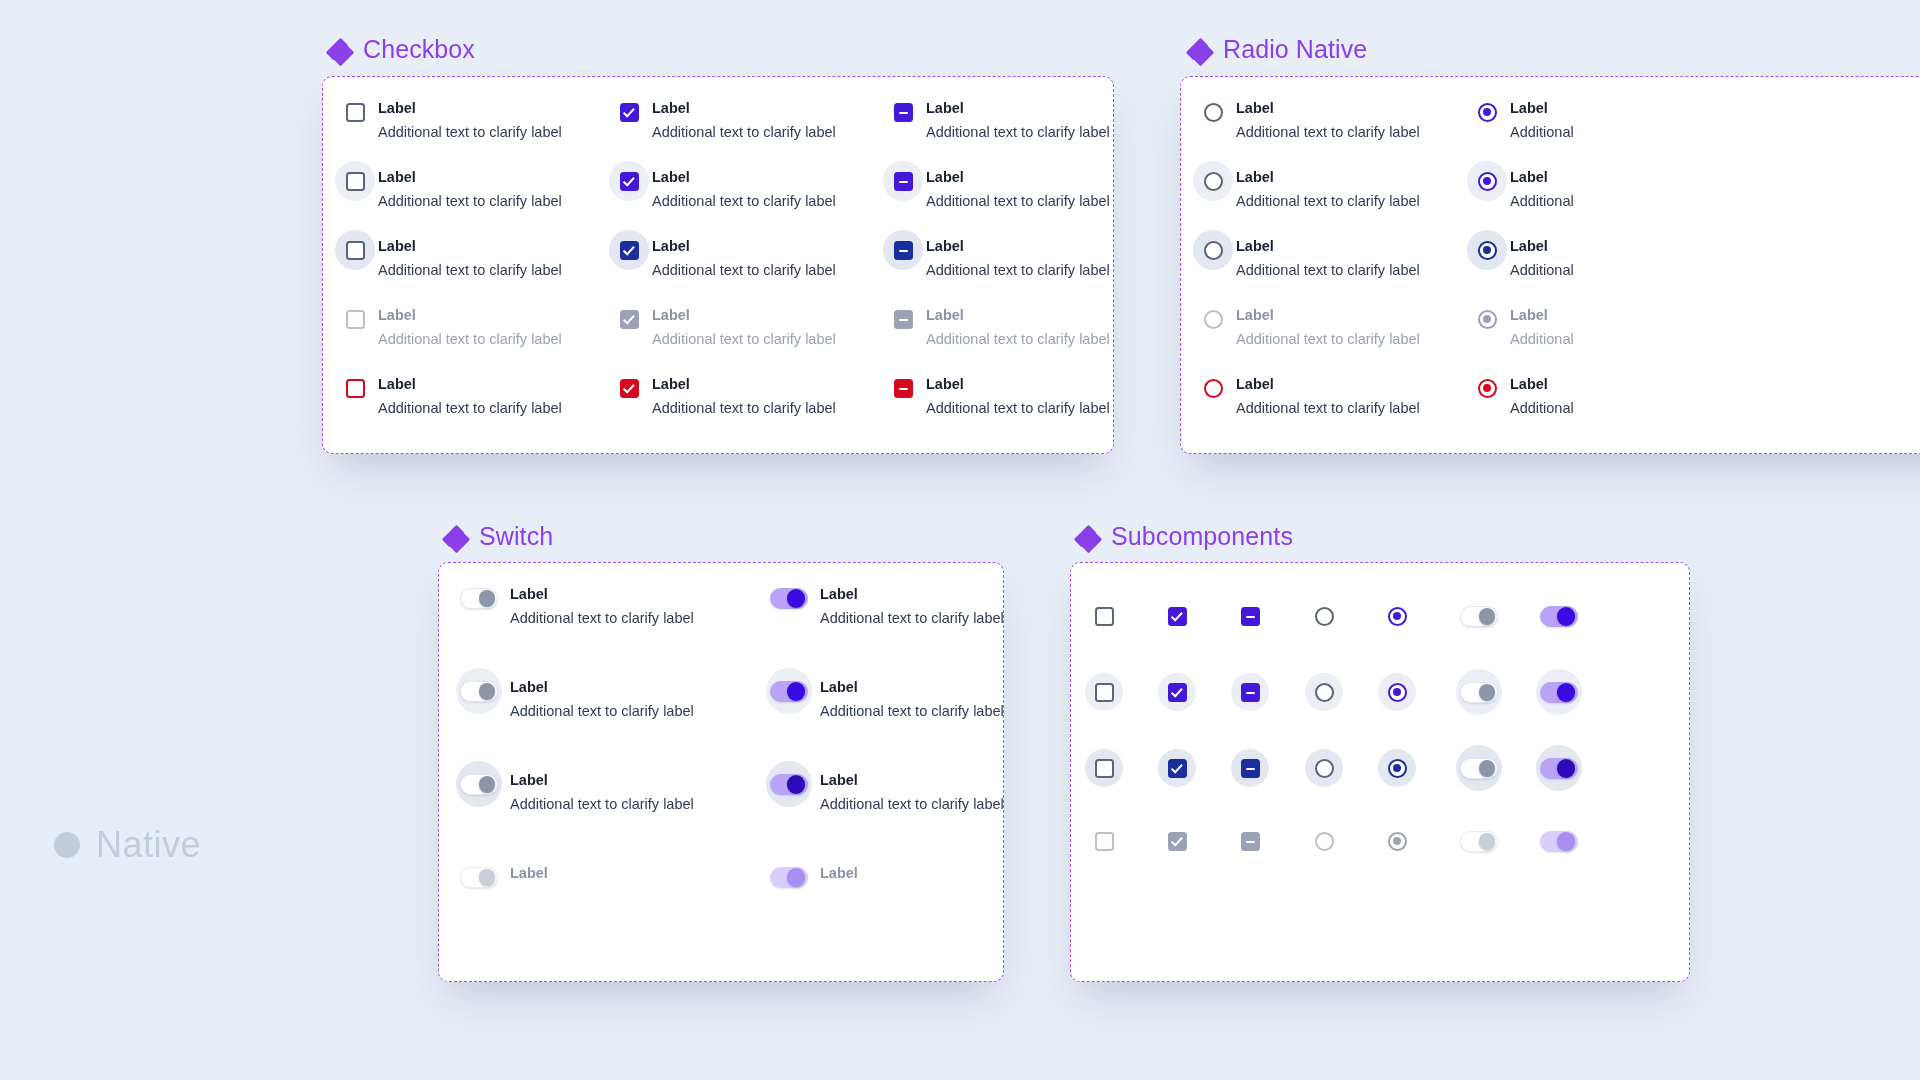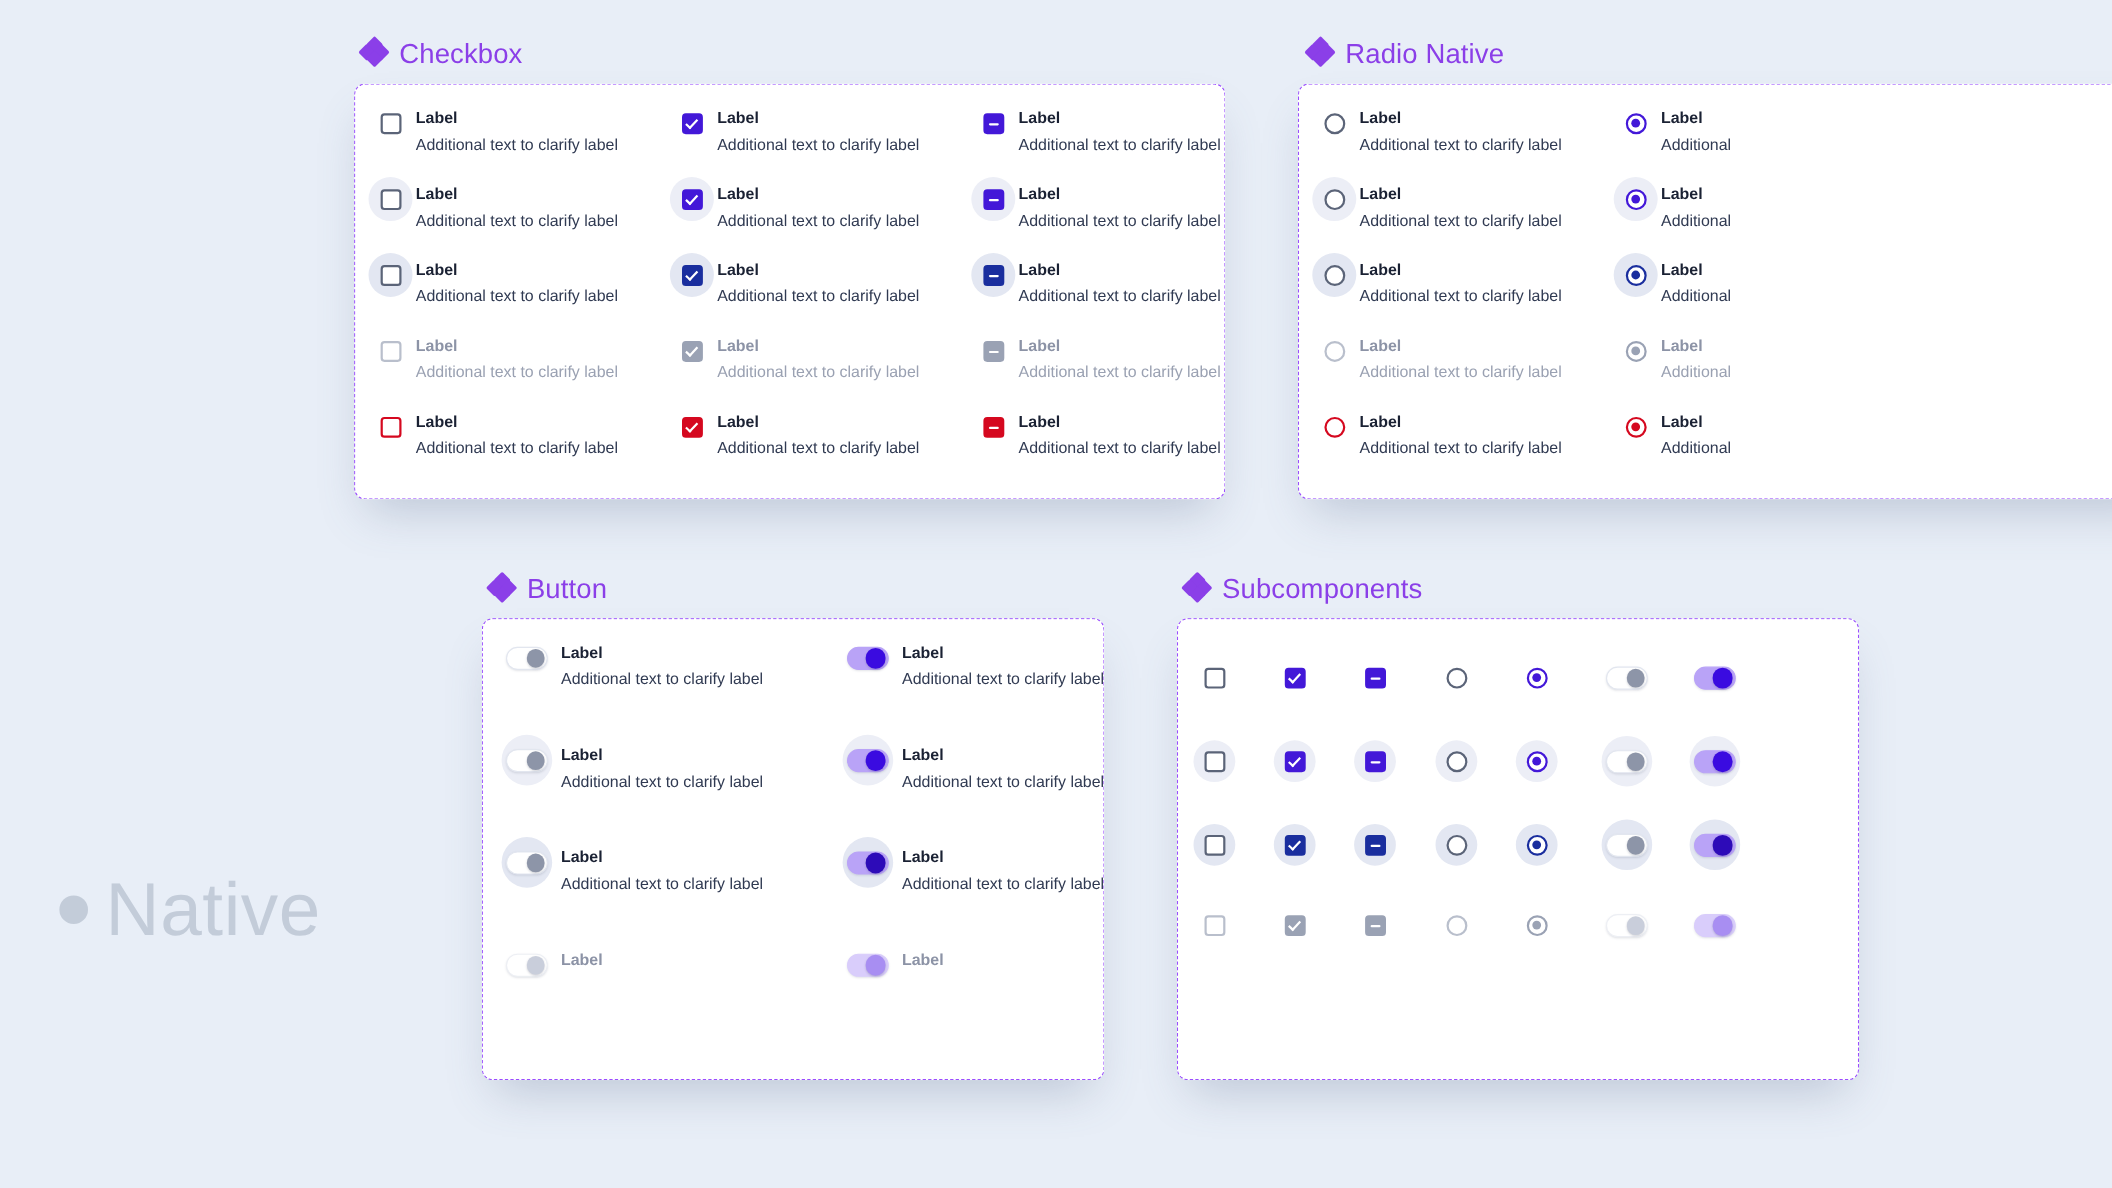--- a/index.html
+++ b/index.html
@@ -8,21 +8,21 @@
     font-family: "Liberation Sans", sans-serif;
     background: #e8eef7;
     position: relative;
   }
   .canvas { position: absolute; inset: 0; }
 
   
   .sec-title {
     position: absolute;
     display: flex;
-    align-items: flex-start;
+    align-items: flex-end;
     gap: 11px;
     white-space: nowrap;
   }
   .sec-title .dia { width: 24px; height: 24px; position: relative; flex: 0 0 auto; }
   .sec-title .dia i {
     position: absolute; display: block;
     width: 11px; height: 11px;
     background: #8B3FE8;
     transform: rotate(45deg);
     border-radius: 1.5px;
@@ -197,21 +197,21 @@
     position: absolute;
     left: 54px; bottom: 214px;
     display: flex; align-items: center; gap: 16px;
   }
   .watermark .orb {
     width: 26px; height: 26px;
     border-radius: 50%;
     background: #c3ccd9;
   }
   .watermark .wm-txt {
-    font-size: 68px;
+    font-size: 36px;
     color: #c3ccd9;
     letter-spacing: .5px;
     text-align: right;
   }
 </style>
 </head>
 <body>
 
 <div class="canvas">
 
@@ -494,21 +494,21 @@
       </div>
     </div>
 
   <div class="sec-title" style="left:444px; top:522px;">
     <span class="dia">
         <i class="d1"></i>
         <i class="d2"></i>
         <i class="d3"></i>
         <i class="d4"></i>
       </span>
-    <span class="txt">Button</span>
+    <span class="txt">Switch</span>
   </div>
   <div class="panel" id="panel-switch" style="left:438px; top:562px; width:566px; height:420px;">
       <div class="row" style="left: 12px; top: 24px;">
         <span class="sw-wrap">
           <span class="sw off">
             <span class="knob"></span>
           </span>
         </span>
         <span class="txtcol">
           <div class="lbl">Label</div>

